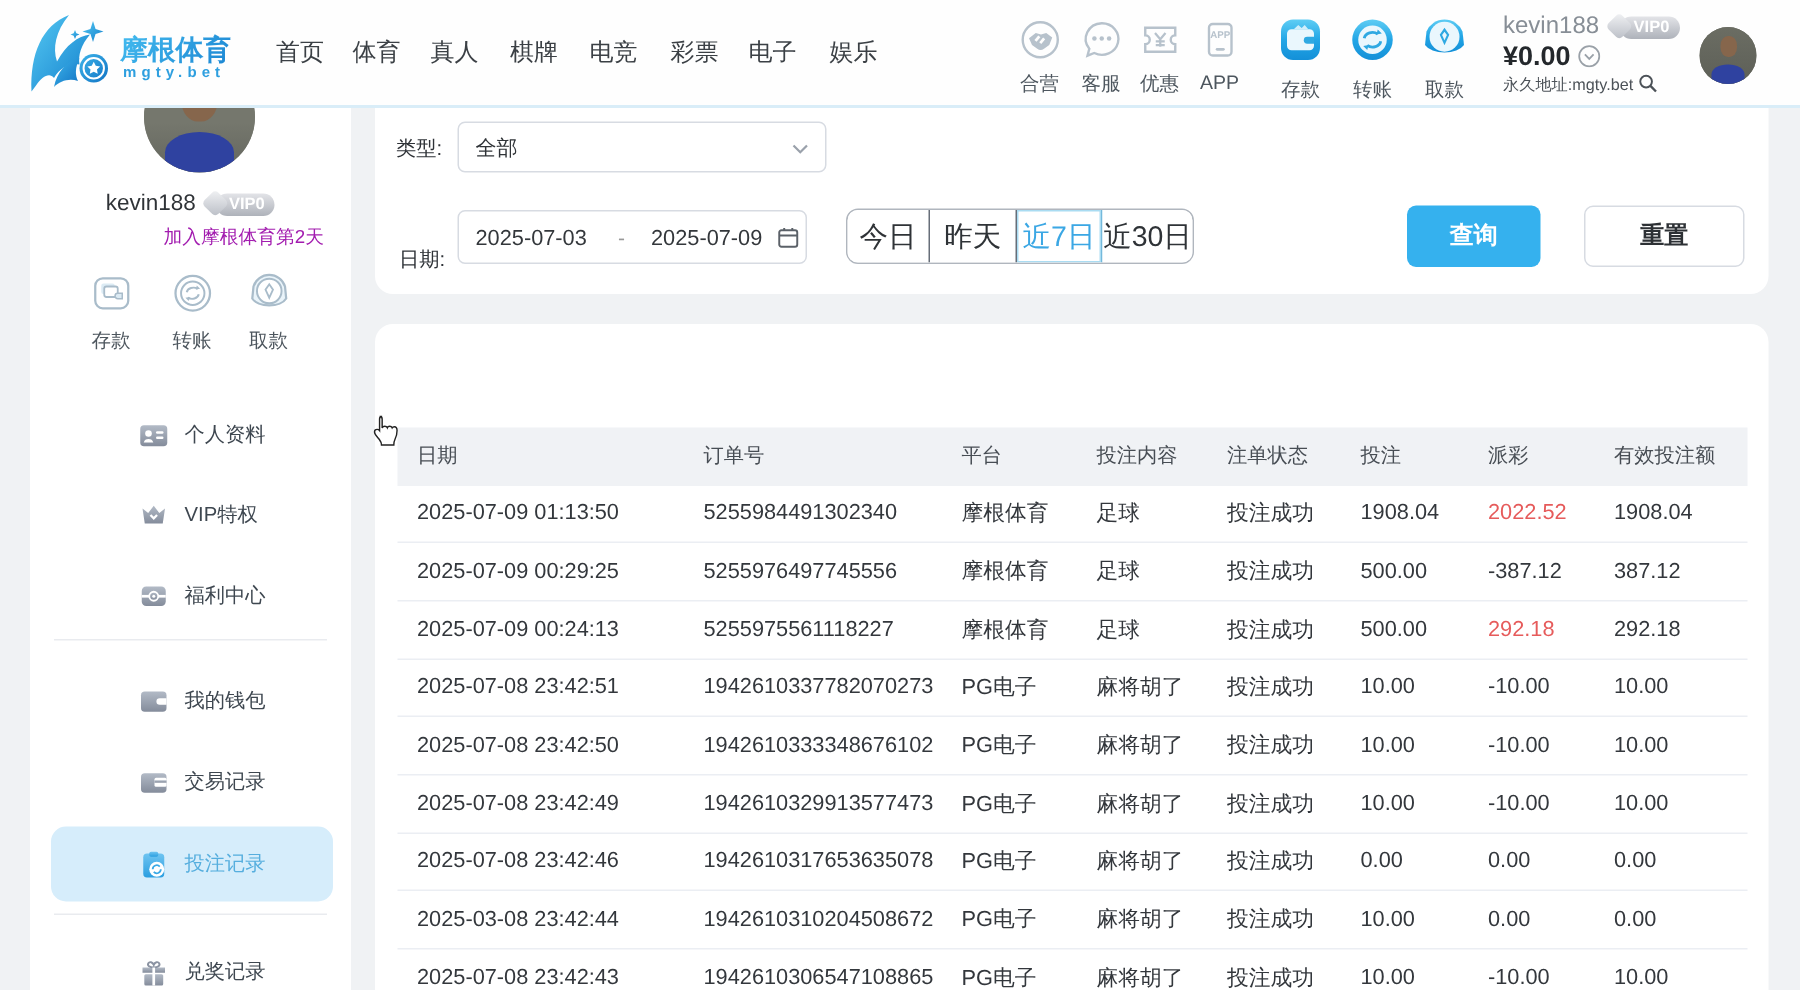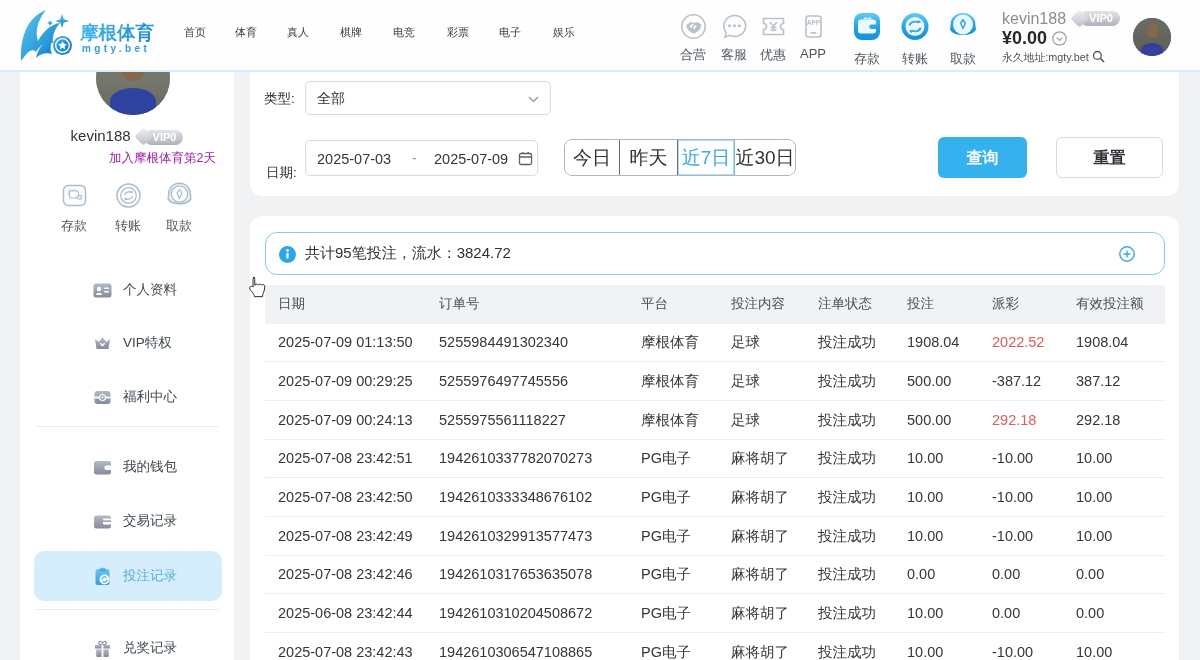--- a/index.html
+++ b/index.html
@@ -4,21 +4,21 @@
 <style>
 * { margin:0; padding:0; box-sizing:border-box; }
 html,body { width:1200px; height:660px; overflow:hidden; }
 body { font-family:"Liberation Sans", sans-serif; background:#f0f2f4; position:relative; }
 
 
 .navbar { position:absolute; left:0; top:0; width:1200px; height:72px; background:#fefefe; border-bottom:2px solid #d9edf8; z-index:50; }
 .logo-icon { position:absolute; left:20px; top:8px; }
 .logo-cn { position:absolute; left:80px; top:20px; font-size:18.5px; font-weight:bold; background:linear-gradient(135deg,#45bdf0,#1b85d2); -webkit-background-clip:text; background-clip:text; color:transparent; }
 .logo-en { position:absolute; left:82px; top:43px; font-size:10px; font-weight:bold; letter-spacing:3.4px; color:#2e9fdf; }
-.navitem { position:absolute; top:25px; font-size:11px; color:#3b4045; white-space:nowrap; }
+.navitem { position:absolute; top:25px; font-size:16px; color:#3b4045; white-space:nowrap; }
 .icol { position:absolute; top:13px; width:44px; text-align:center; }
 .icol.blue { top:11px; }
 .icol .lbl { display:block; margin-top:2px; font-size:13px; color:#4d565e; }
 .icol .lbl2 { display:block; margin-top:4px; font-size:13px; color:#4d565e; }
 .uinfo { position:absolute; left:1002px; top:9px; width:130px; }
 .uname { font-size:16px; color:#878e96; display:inline-block; vertical-align:middle; }
 .ubal { font-size:18px; font-weight:bold; color:#24282c; margin-top:0px; }
 .uaddr { font-size:10.8px; color:#4c5258; margin-top:1px; white-space:nowrap; }
 .avatar-top { position:absolute; left:1133px; top:18px; width:38px; height:38px; border-radius:50%; overflow:hidden; background:#6d6f66; }
 .vipbadge { display:inline-block; position:relative; height:15px; line-height:15px; background:linear-gradient(180deg,#e3e4e8,#aeb2ba); border-radius:8px; color:#fff; font-size:11px; font-weight:bold; padding:0 7px 0 9px; vertical-align:middle; }
@@ -56,21 +56,21 @@
 .btn-reset { position:absolute; left:806px; top:65px; width:107px; height:41px; background:#fff; border:1px solid #d7dbe2; border-radius:6px; color:#2d3135; font-size:16px; font-weight:bold; text-align:center; line-height:39px; }
 
 
 .infobar { position:absolute; left:15px; top:16px; width:900px; height:43px; border:1px solid #7fd0ef; border-radius:12px; background:#fff; }
 .infobar .txt { position:absolute; left:39px; top:11px; font-size:15px; color:#2e3236; }
 .tbl { position:absolute; left:15px; top:69px; width:900px; }
 .thead { position:relative; height:38.5px; background:#f0f2f5; }
 .trow { position:relative; height:38.7px; border-bottom:1px solid #ebeef3; }
 .tc { position:absolute; top:50%; transform:translateY(-50%); font-size:14.5px; color:#33373c; white-space:nowrap; }
 .thead .tc { color:#474d54; font-size:13.5px; }
-.c1{left:13px;} .c2{left:174px;text-align:right;} .c3{left:376px;} .c4{left:466px;} .c5{left:553px;} .c6{left:642px;} .c7{left:727px;} .c8{left:811px;}
+.c1{left:13px;} .c2{left:204px;text-align:right;} .c3{left:376px;} .c4{left:466px;} .c5{left:553px;} .c6{left:642px;} .c7{left:727px;} .c8{left:811px;}
 .red { color:#e65b5b !important; }
 </style>
 </head>
 <body>
 
 <div class="navbar">
   <svg class="logo-icon" width="56" height="56" viewBox="0 0 56 56">
     <defs>
       <linearGradient id="lg1" x1="0" y1="0" x2="1" y2="1">
         <stop offset="0" stop-color="#55c8f2"></stop>
@@ -323,32 +323,20 @@
     <div class="bg-btn" style="width:55px;">今日</div>
     <div class="bg-btn" style="width:58px;">昨天</div>
     <div class="bg-btn sel" style="width:57px;">近7日</div>
     <div class="bg-btn last" style="width:60px;">近30日</div>
   </div>
   <div class="btn-query">查询</div>
   <div class="btn-reset">重置</div>
 </div>
 
 <div class="card2">
-  <div class="infobar">
-    <svg width="17" height="17" viewBox="0 0 17 17" style="position:absolute; left:13px; top:13px;">
-      <circle cx="8.5" cy="8.5" r="8.5" fill="#2ba7e6"></circle>
-      <rect x="7.4" y="6.8" width="2.2" height="6" rx="1" fill="#fff"></rect>
-      <circle cx="8.5" cy="4.4" r="1.3" fill="#fff"></circle>
-    </svg>
-    <span class="txt">共计95笔投注，流水：3824.72</span>
-    <svg width="16" height="16" viewBox="0 0 16 16" style="position:absolute; right:29px; top:13px;">
-      <circle cx="8" cy="8" r="7.2" fill="none" stroke="#3aabe8" stroke-width="1.4"></circle>
-      <path d="M8,4.5 v7 M4.5,8 h7" stroke="#3aabe8" stroke-width="1.4"></path>
-    </svg>
-  </div>
   <div class="tbl">
     <div class="thead">
       <span class="tc c1">日期</span>
         <span class="tc c2">订单号</span>
         <span class="tc c3">平台</span>
         <span class="tc c4">投注内容</span>
         <span class="tc c5">注单状态</span>
         <span class="tc c6">投注</span>
         <span class="tc c7">派彩</span>
         <span class="tc c8">有效投注额</span>
@@ -417,21 +405,21 @@
         <span class="tc c1">2025-07-08 23:42:46</span>
         <span class="tc c2">1942610317653635078</span>
         <span class="tc c3">PG电子</span>
         <span class="tc c4">麻将胡了</span>
         <span class="tc c5">投注成功</span>
         <span class="tc c6">0.00</span>
         <span class="tc c7">0.00</span>
         <span class="tc c8">0.00</span>
       </div>
     <div class="trow">
-        <span class="tc c1">2025-06-08 23:42:44</span>
+        <span class="tc c1">2025-03-08 23:42:44</span>
         <span class="tc c2">1942610310204508672</span>
         <span class="tc c3">PG电子</span>
         <span class="tc c4">麻将胡了</span>
         <span class="tc c5">投注成功</span>
         <span class="tc c6">10.00</span>
         <span class="tc c7">0.00</span>
         <span class="tc c8">0.00</span>
       </div>
     <div class="trow">
         <span class="tc c1">2025-07-08 23:42:43</span>

